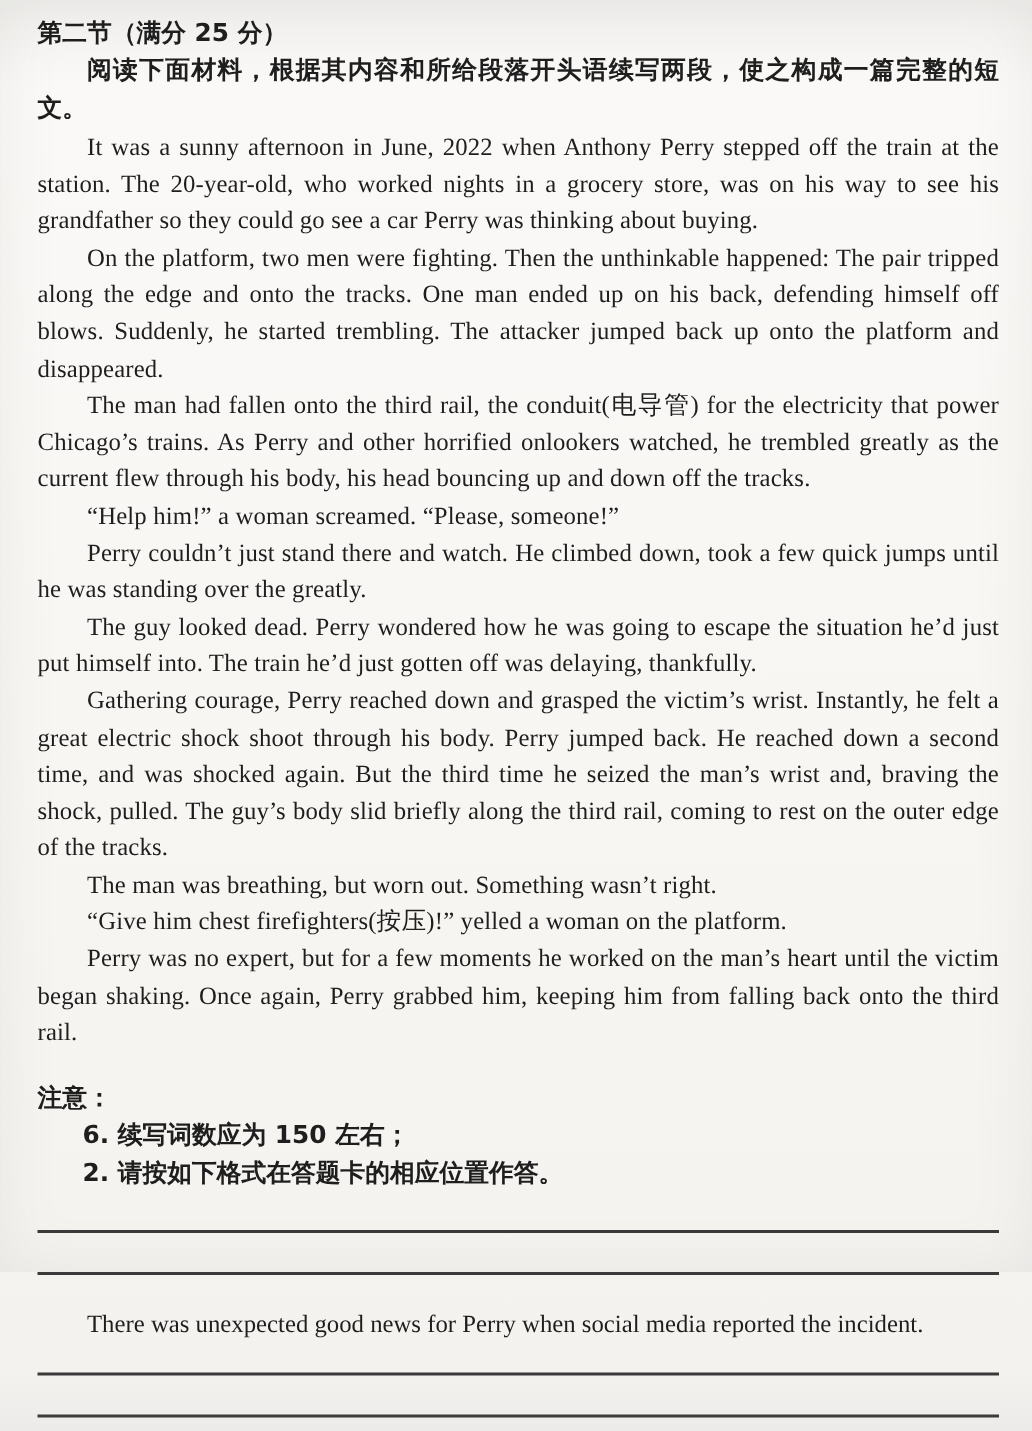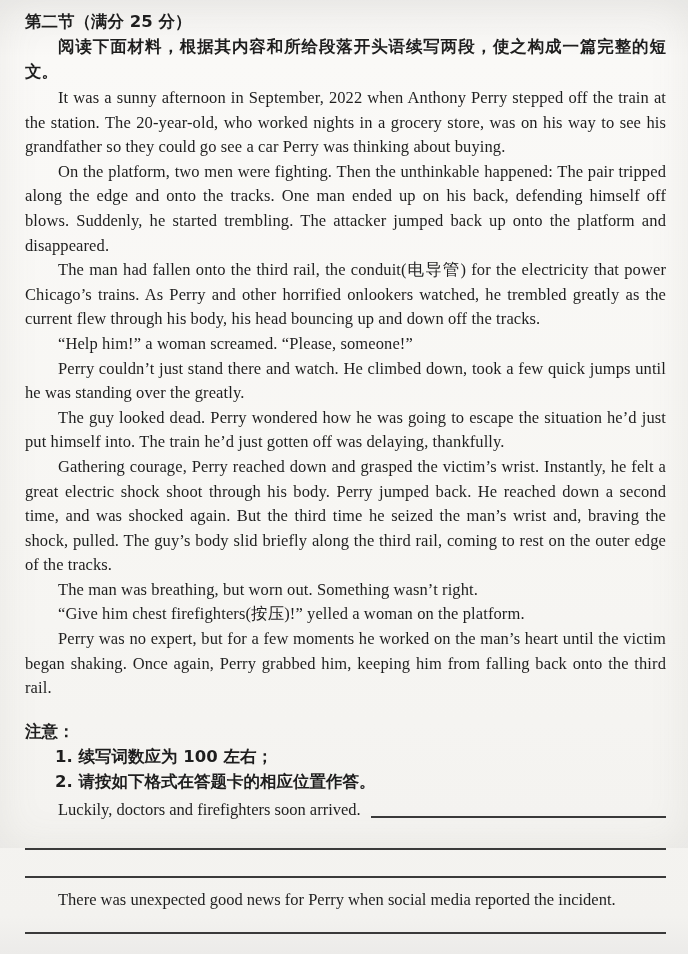--- a/index.html
+++ b/index.html
@@ -62,63 +62,59 @@
     padding-right: 10px;
   }
   .wline {
     border-bottom: 2px solid #3a3a3a;
   }
   .wline.grow { flex: 1 1 auto; margin-bottom: 4px; }
   .wline.full { width: 641px; height: 0; }
   .gap-a { margin-top: 26px; }
   .gap-b { margin-top: 26px; }
   .starter2 {
-    margin: 9px 0 0 0;
+    margin: 20px 0 0 0;
     text-indent: 2em;
     font-size: 16.5px;
     line-height: 25px;
     text-align: justify;
   }
   .gap-c { margin-top: 20px; }
   .gap-d { margin-top: 26px; }
 </style>
 </head>
 <body>
 
 <div class="page">
 
   <h1 class="cn section-heading">第二节（满分 25 分）</h1>
 
   <p class="cn instruction">阅读下面材料，根据其内容和所给段落开头语续写两段，使之构成一篇完整的短文。</p>
 
   <div class="passage">
-    <p>It was a sunny afternoon in September, 2022 when Anthony Perry stepped off the train at the station. The 20-year-old, who worked nights in a grocery store, was on his way to see his grandfather so they could go see a car Perry was thinking about buying.</p>
+    <p>It was a sunny afternoon in June, 2022 when Anthony Perry stepped off the train at the station. The 20-year-old, who worked nights in a grocery store, was on his way to see his grandfather so they could go see a car Perry was thinking about buying.</p>
     <p>On the platform, two men were fighting. Then the unthinkable happened: The pair tripped along the edge and onto the tracks. One man ended up on his back, defending himself off blows. Suddenly, he started trembling. The attacker jumped back up onto the platform and disappeared.</p>
     <p>The man had fallen onto the third rail, the conduit(电导管) for the electricity that power Chicago’s trains. As Perry and other horrified onlookers watched, he trembled greatly as the current flew through his body, his head bouncing up and down off the tracks.</p>
     <p>“Help him!” a woman screamed. “Please, someone!”</p>
     <p>Perry couldn’t just stand there and watch. He climbed down, took a few quick jumps until he was standing over the greatly.</p>
     <p>The guy looked dead. Perry wondered how he was going to escape the situation he’d just put himself into. The train he’d just gotten off was delaying, thankfully.</p>
     <p>Gathering courage, Perry reached down and grasped the victim’s wrist. Instantly, he felt a great electric shock shoot through his body. Perry jumped back. He reached down a second time, and was shocked again. But the third time he seized the man’s wrist and, braving the shock, pulled. The guy’s body slid briefly along the third rail, coming to rest on the outer edge of the tracks.</p>
     <p>The man was breathing, but worn out. Something wasn’t right.</p>
     <p>“Give him chest firefighters(按压)!” yelled a woman on the platform.</p>
     <p>Perry was no expert, but for a few moments he worked on the man’s heart until the victim began shaking. Once again, Perry grabbed him, keeping him from falling back onto the third rail.</p>
   </div>
 
   <div class="notes">
     <p class="cn notes-label">注意：</p>
-    <p class="cn notes-item">1. 续写词数应为 100 左右；</p>
+    <p class="cn notes-item">6. 续写词数应为 150 左右；</p>
     <p class="cn notes-item">2. 请按如下格式在答题卡的相应位置作答。</p>
   </div>
 
   <div class="answer">
 
-    <div class="starter-row">
-      <span class="starter-text">Luckily, doctors and firefighters soon arrived.</span>
-      <div class="wline grow"></div>
-    </div>
 
     <div class="wline full gap-a"></div>
     <div class="wline full gap-b"></div>
 
     <p class="starter2">There was unexpected good news for Perry when social media reported the incident.</p>
 
     <div class="wline full gap-c"></div>
     <div class="wline full gap-d"></div>
 
   </div>

